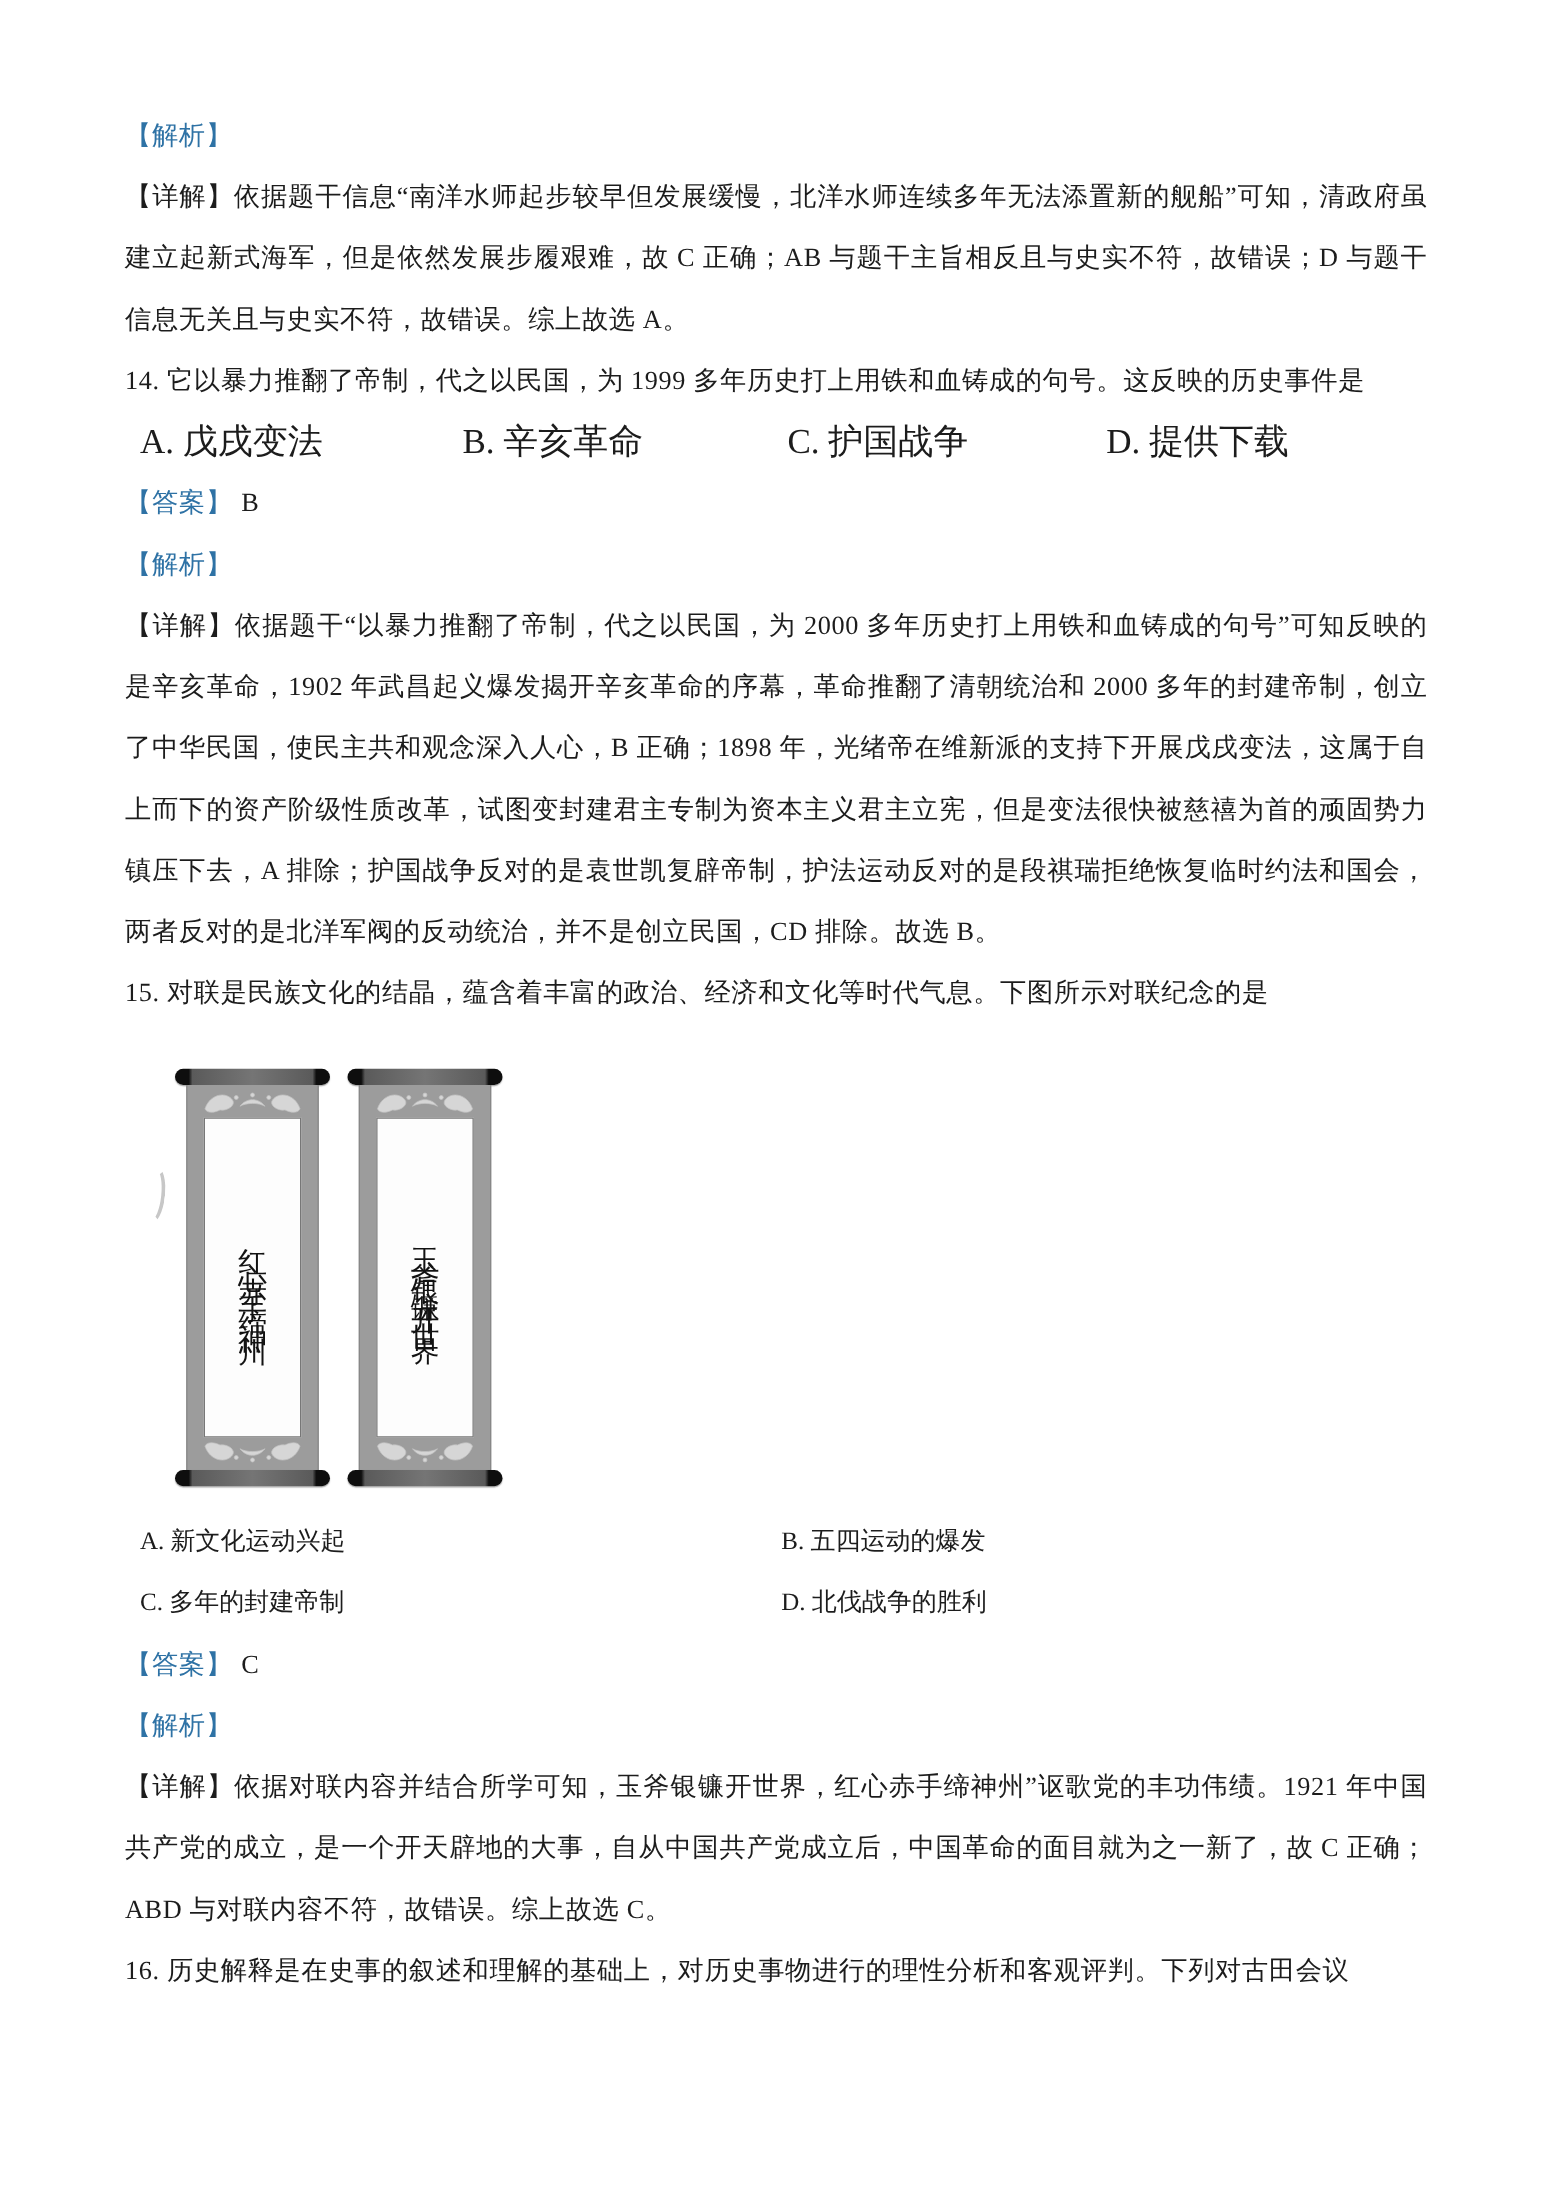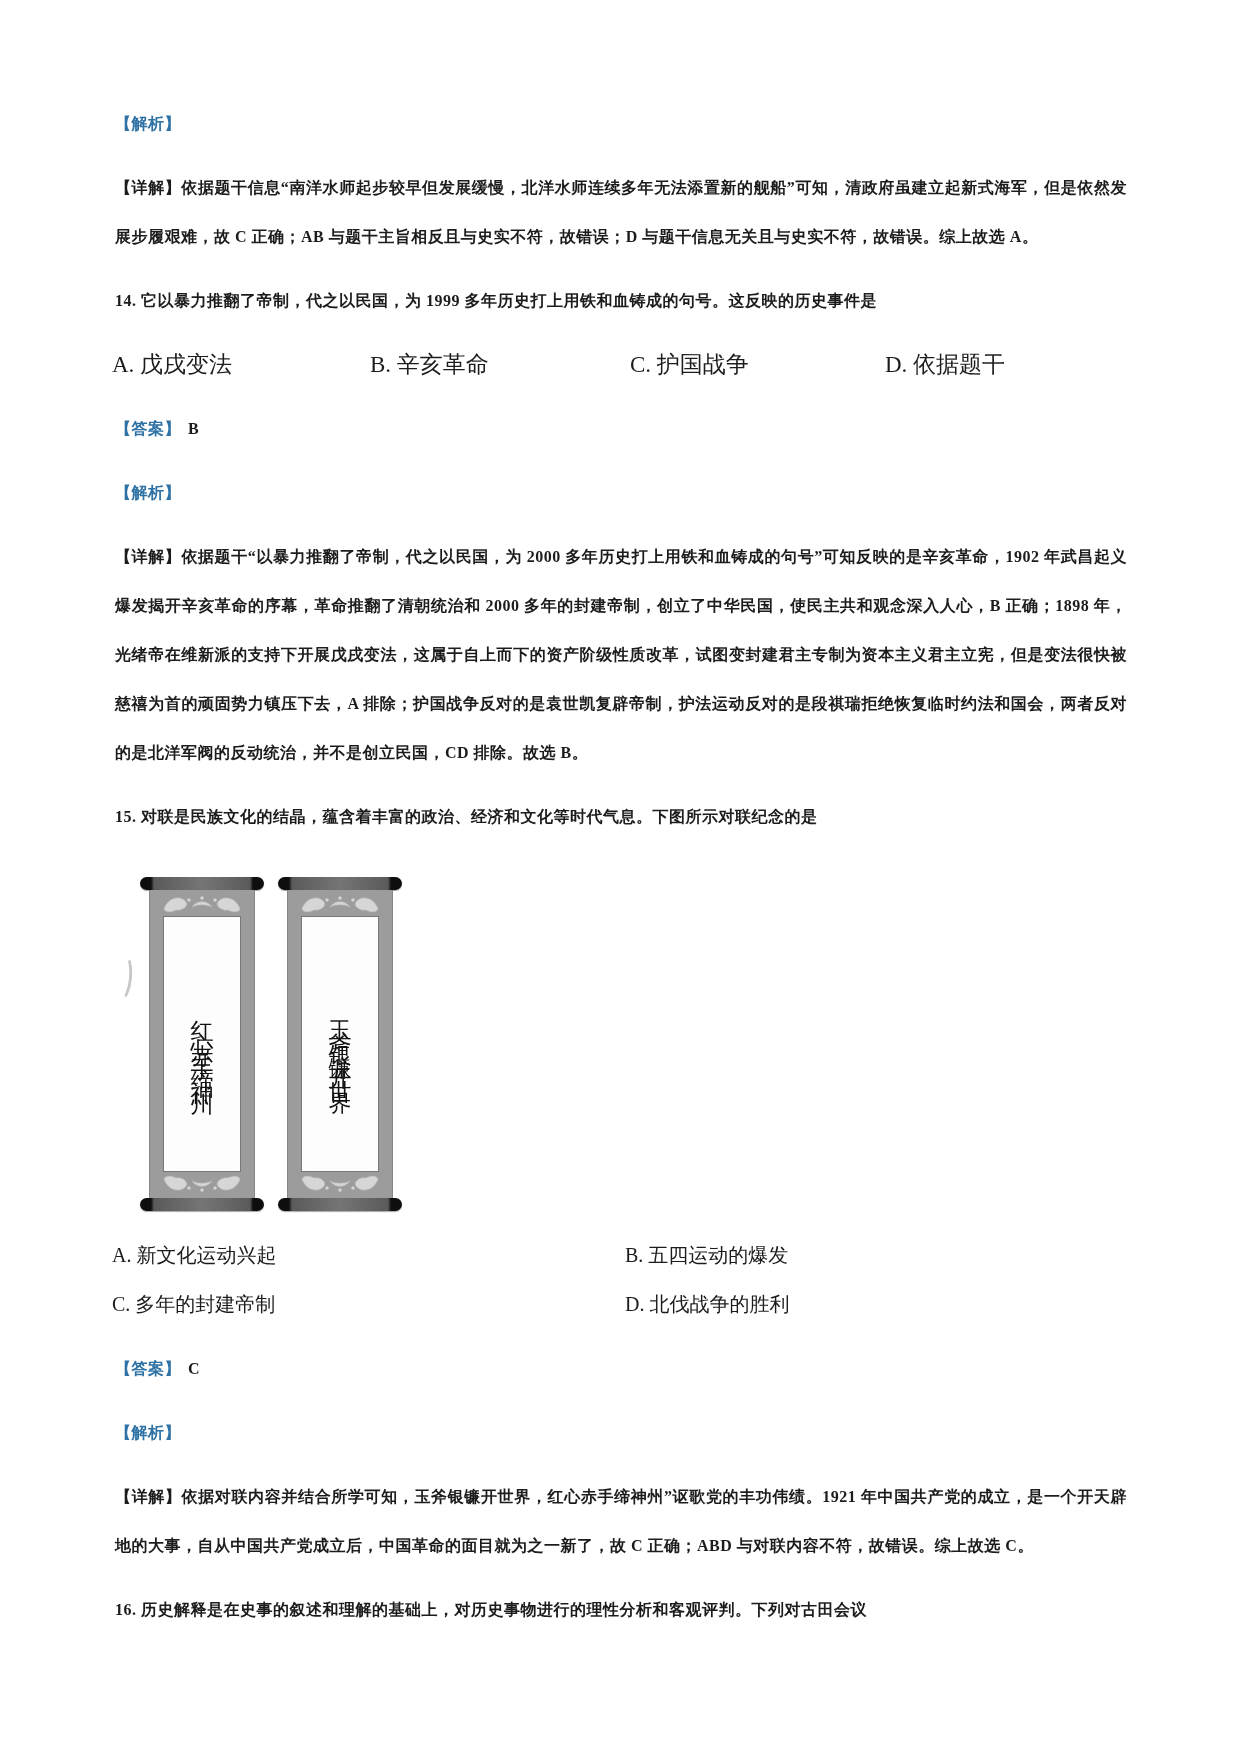--- a/index.html
+++ b/index.html
@@ -10,36 +10,35 @@
     color: #1c1c1c;
   }
   .page {
     position: relative;
     width: 1240px; height: 1754px;
     background: #ffffff;
     padding: 84px 98px 0 100px;
     overflow: hidden;
   }
   .tline {
-    font-size: 16px;
+    font-size: 21px;
     line-height: 49px;
-    margin: 15px;
+    margin: 0;
     letter-spacing: 0.5px;
-    font-weight: bold;
   }
   p.para { text-align: justify; }
   .blue { color: #2E72A5; }
   .answer-line .answer-value { margin-left: 7px; }
 
   
   .opts4 {
     display: grid;
     grid-template-columns: 258px 260px 255px 1fr;
     padding-left: 12px;
-    font-size: 23px; line-height: 49px;
+    font-size: 28px; line-height: 49px;
   }
   .opts2 {
     display: grid;
     grid-template-columns: 513px 1fr;
     padding-left: 12px;
     font-size: 20px; line-height: 49px; font-family: Liberation Serif, serif;
   }
 
   
   .figure {
@@ -119,21 +118,21 @@
 <div class="page">
 
   <p class="tline"><span class="blue">【解析】</span></p>
   <p class="tline para">【详解】依据题干信息“南洋水师起步较早但发展缓慢，北洋水师连续多年无法添置新的舰船”可知，清政府虽建立起新式海军，但是依然发展步履艰难，故 C 正确；AB 与题干主旨相反且与史实不符，故错误；D 与题干信息无关且与史实不符，故错误。综上故选 A。</p>
 
   <p class="tline para">14. 它以暴力推翻了帝制，代之以民国，为 1999 多年历史打上用铁和血铸成的句号。这反映的历史事件是</p>
   <div class="opts4">
     <span>A. 戊戌变法</span>
     <span>B. 辛亥革命</span>
     <span>C. 护国战争</span>
-    <span>D. 依据题干</span>
+    <span>D. 提供下载</span>
   </div>
   <p class="tline answer-line">
     <span class="blue">【答案】</span><span class="answer-value">B</span>
   </p>
   <p class="tline"><span class="blue">【解析】</span></p>
   <p class="tline para">【详解】依据题干“以暴力推翻了帝制，代之以民国，为 2000 多年历史打上用铁和血铸成的句号”可知反映的是辛亥革命，1902 年武昌起义爆发揭开辛亥革命的序幕，革命推翻了清朝统治和 2000 多年的封建帝制，创立了中华民国，使民主共和观念深入人心，B 正确；1898 年，光绪帝在维新派的支持下开展戊戌变法，这属于自上而下的资产阶级性质改革，试图变封建君主专制为资本主义君主立宪，但是变法很快被慈禧为首的顽固势力镇压下去，A 排除；护国战争反对的是袁世凯复辟帝制，护法运动反对的是段祺瑞拒绝恢复临时约法和国会，两者反对的是北洋军阀的反动统治，并不是创立民国，CD 排除。故选 B。</p>
 
   <p class="tline para">15. 对联是民族文化的结晶，蕴含着丰富的政治、经济和文化等时代气息。下图所示对联纪念的是</p>
 
   <div class="figure">

